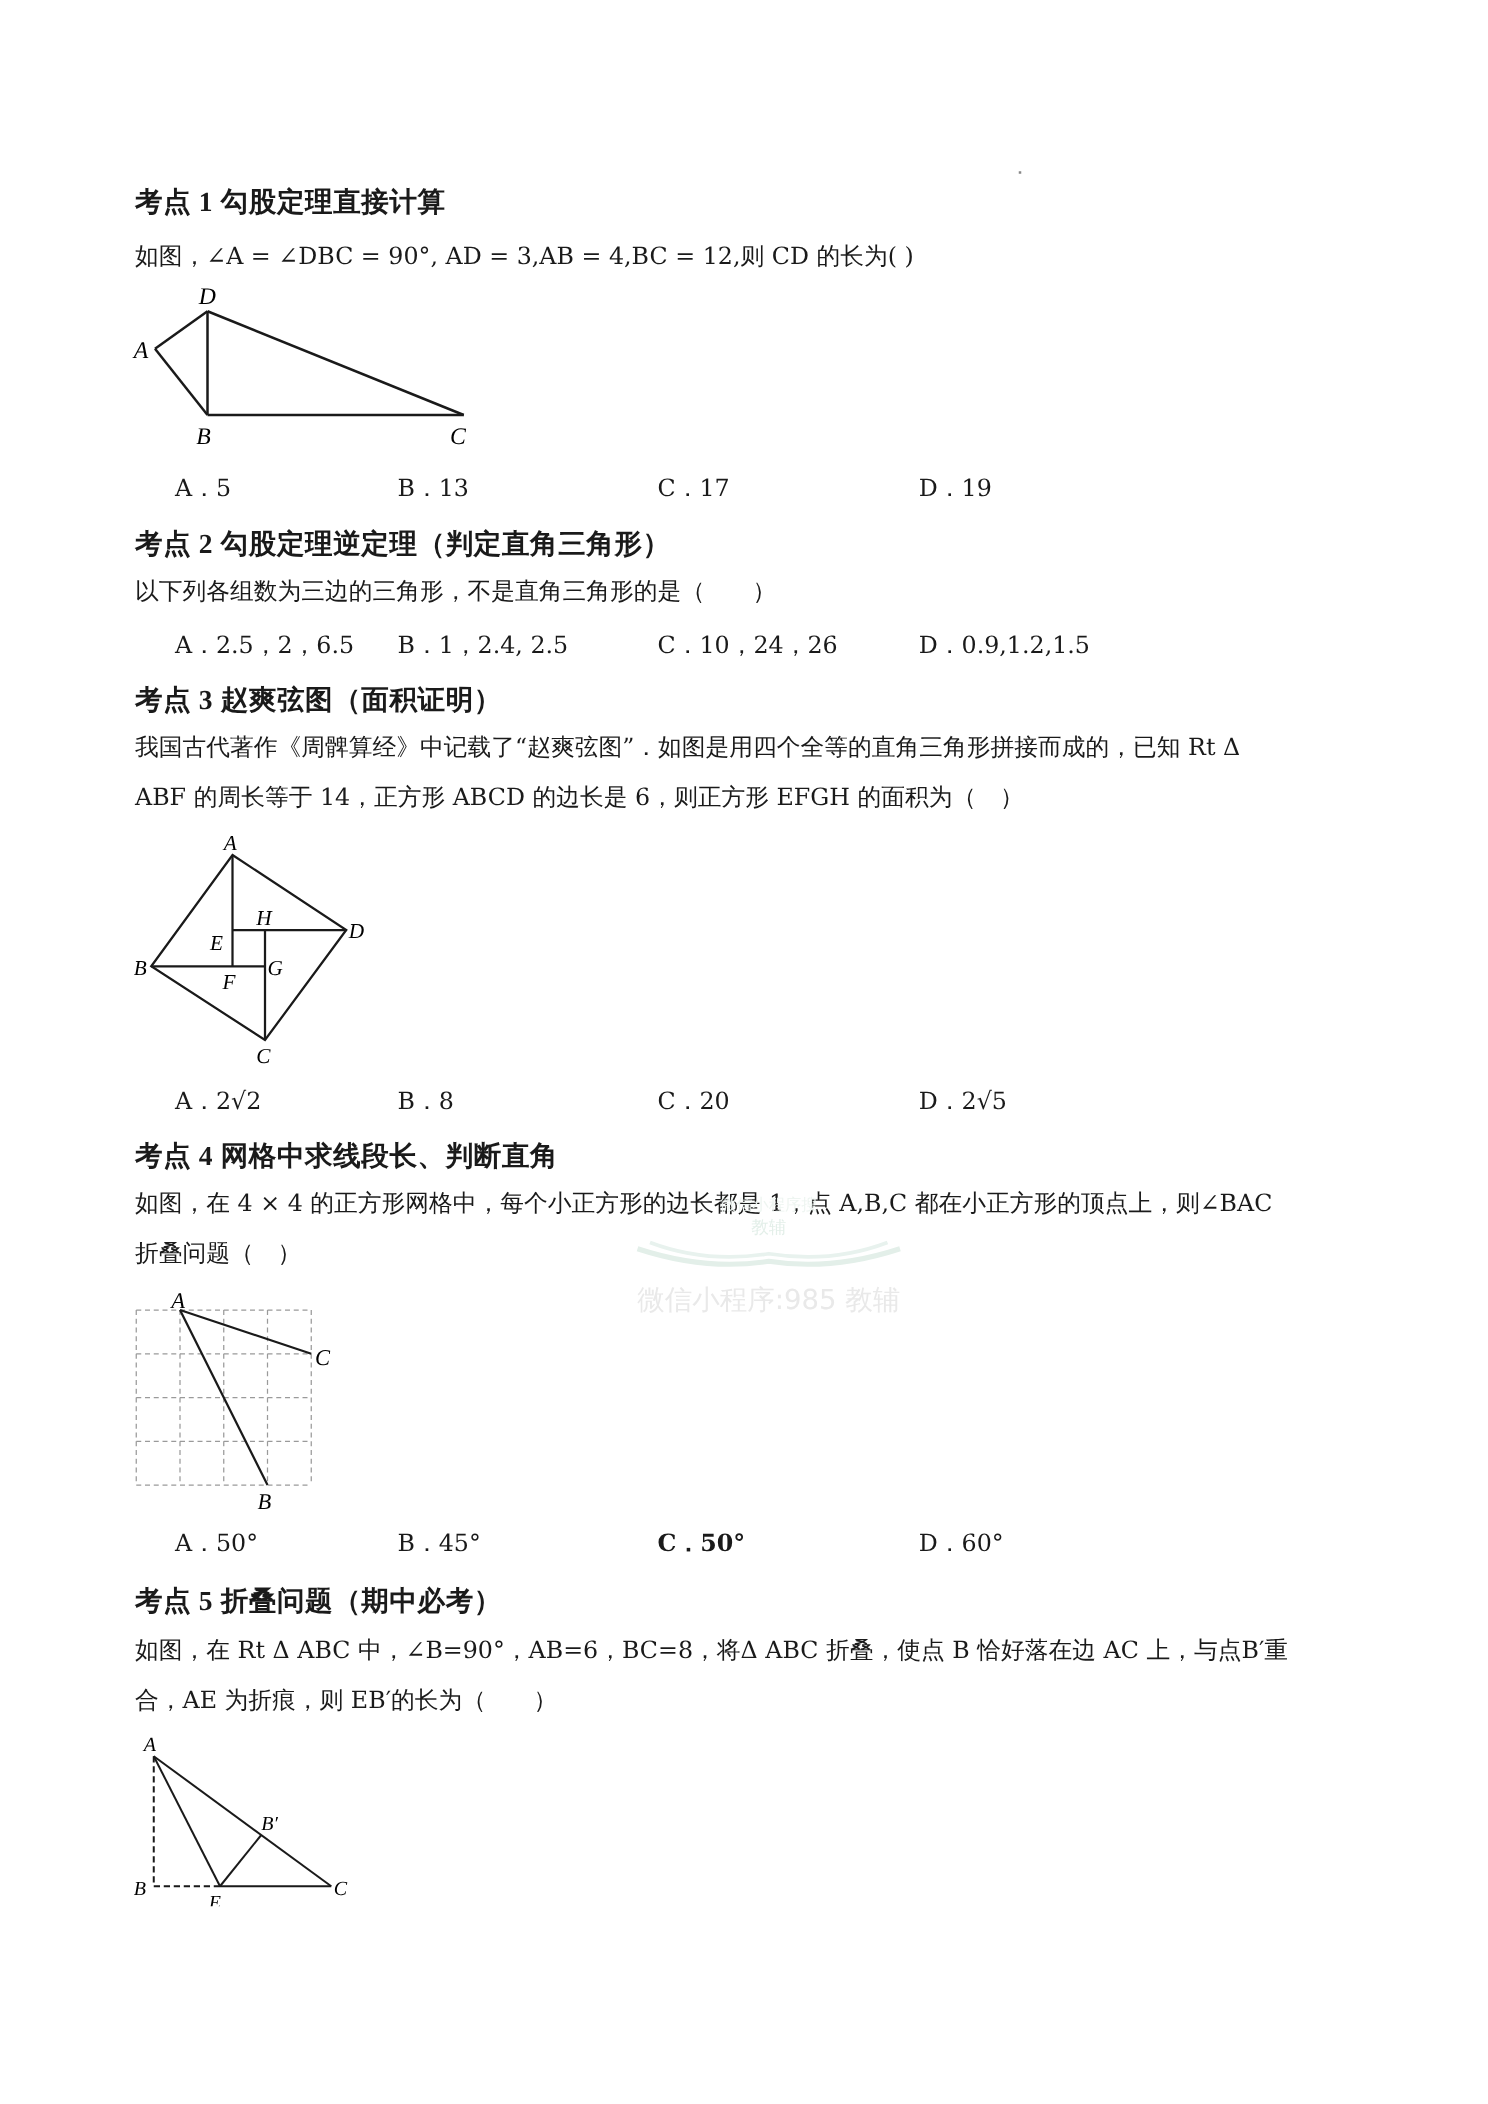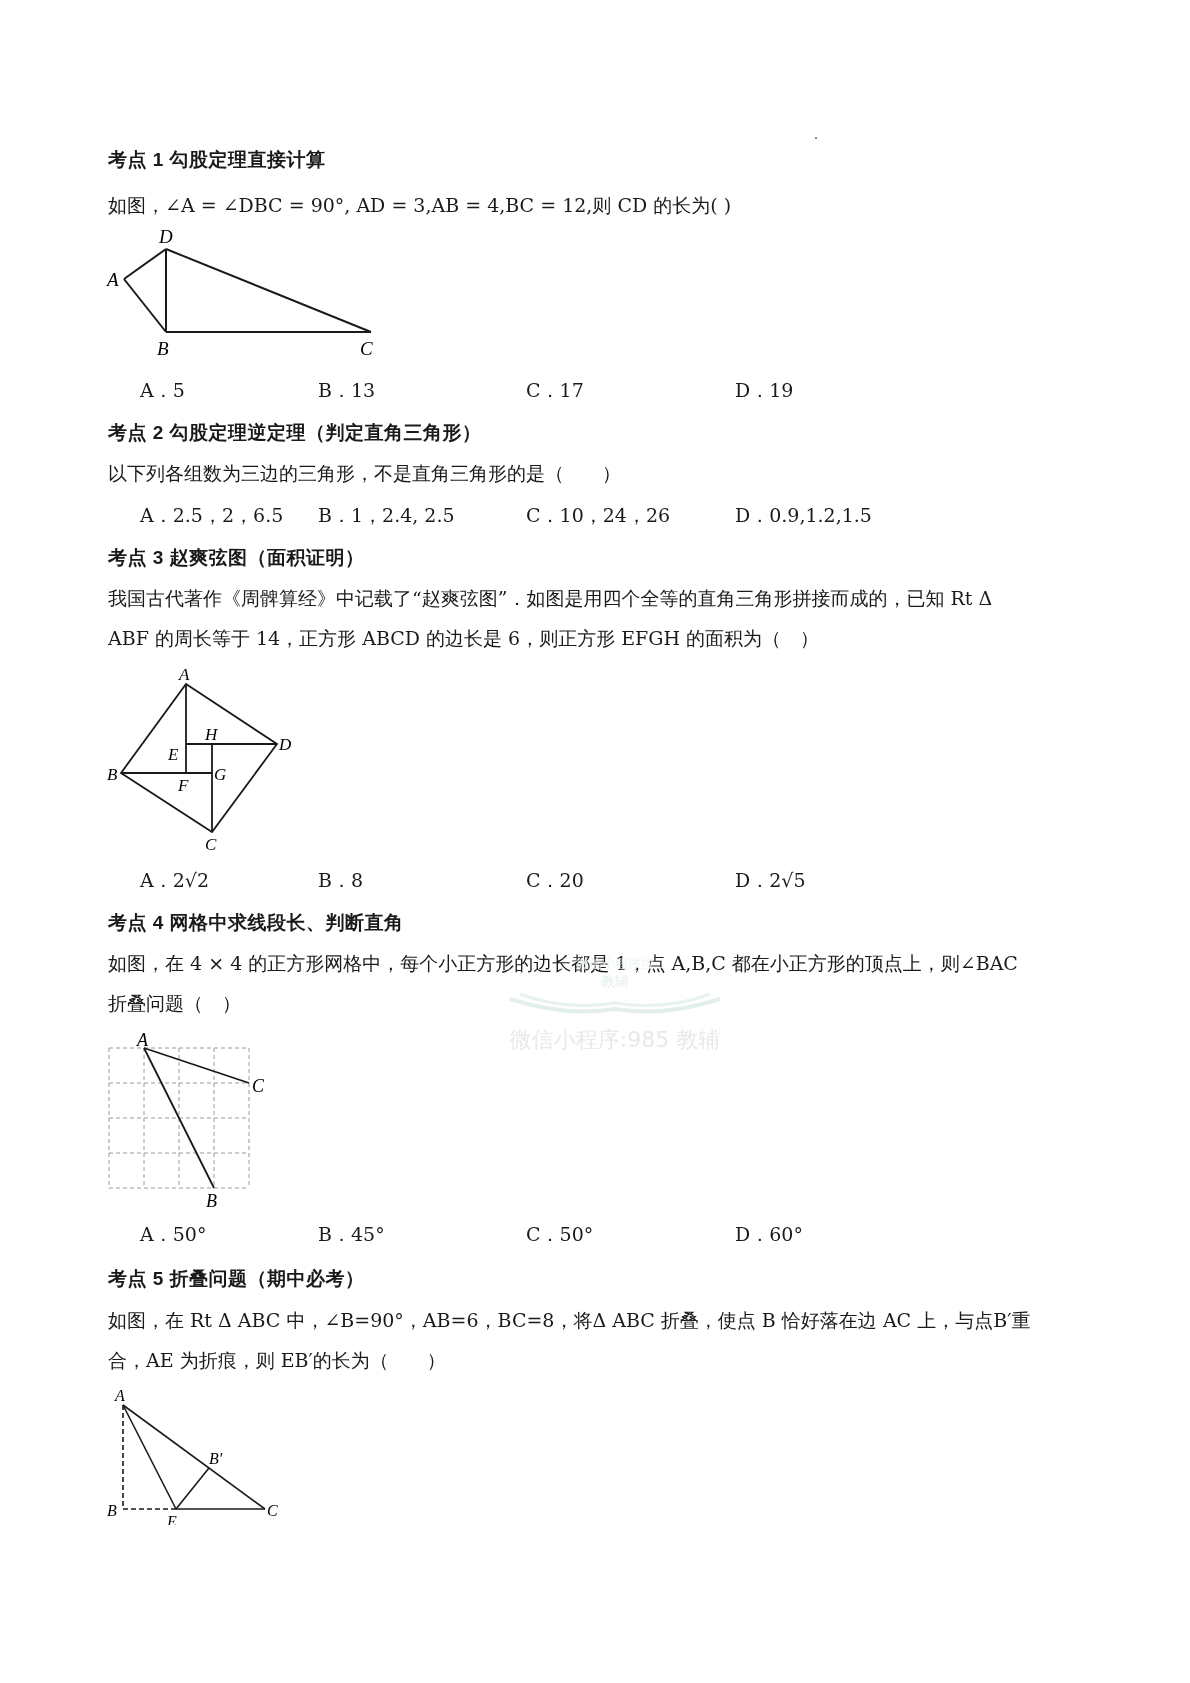--- a/index.html
+++ b/index.html
@@ -3,22 +3,22 @@
 <meta charset="utf-8">
 <style>
   html, body { margin: 0; padding: 0; background: #ffffff; }
   body {
     width: 1190px; height: 1683px; position: relative; overflow: hidden;
     font-family: "DejaVu Serif", "Liberation Serif", serif;
     color: #1a1a1a;
   }
   .abs { position: absolute; }
   .heading {
-    font-family: Liberation Sans, sans-serif;
-    font-weight: bold; font-size: 19px; white-space: nowrap; letter-spacing: 0.5px;
+    font-family: Liberation Serif, serif;
+    font-weight: bold; font-size: 22px; white-space: nowrap; letter-spacing: 0.5px;
   }
   .para { font-size: 19px; white-space: nowrap; line-height: 26px; }
   .opt { font-size: 19px; white-space: nowrap; text-align: right; }
   .fig-label { font-family: "Liberation Serif", "DejaVu Serif", serif; font-style: italic; font-size: 19px; }
   .watermark {
     position: absolute; left: 485px; top: 955px; width: 260px; height: 160px;
     text-align: center; pointer-events: none;
   }
   .wm-num {
     font-family: "DejaVu Serif", serif; font-style: italic; font-weight: bold;
@@ -124,21 +124,21 @@
     <line x1="39" y1="18" x2="144" y2="53"></line>
     <line x1="39" y1="18" x2="109" y2="158"></line>
   </g>
   <text x="32" y="16" class="fig-label" style="font-size:18px">A</text>
   <text x="147" y="62" class="fig-label" style="font-size:18px">C</text>
   <text x="101" y="177" class="fig-label" style="font-size:18px">B</text>
 </svg>
 
 <div class="abs opt" style="left:140px; top:1222px;"><span>A．</span><span>50°</span></div>
 <div class="abs opt" style="left:318px; top:1222px;"><span>B．</span><span>45°</span></div>
-<div class="abs opt" style="left:526px; top:1222px;"><span>C．</span><span>50°</span></div>
+<div class="abs opt" style="left:526px; top:1222px;font-weight:bold;"><span>C．</span><span>50°</span></div>
 <div class="abs opt" style="left:735px; top:1222px;"><span>D．</span><span>60°</span></div>
 
 <div class="abs heading" style="left:108px; top:1266px;">考点 5 折叠问题（期中必考）</div>
 <div class="abs para" style="left:108px; top:1307px;">如图，在 Rt Δ ABC 中，∠B=90°，AB=6，BC=8，将Δ ABC 折叠，使点 B 恰好落在边 AC 上，与点B′重</div>
 <div class="abs para" style="left:108px; top:1347px;">合，AE 为折痕，则 EB′的长为（　　）</div>
 
 <svg class="abs" style="left:105px; top:1385px;" width="190" height="140">
   <g stroke="#1a1a1a" stroke-width="1.6" fill="none">
     <line x1="18" y1="20" x2="18" y2="124" stroke-dasharray="5,3"></line>
     <line x1="18" y1="124" x2="71" y2="124" stroke-dasharray="5,3"></line>

